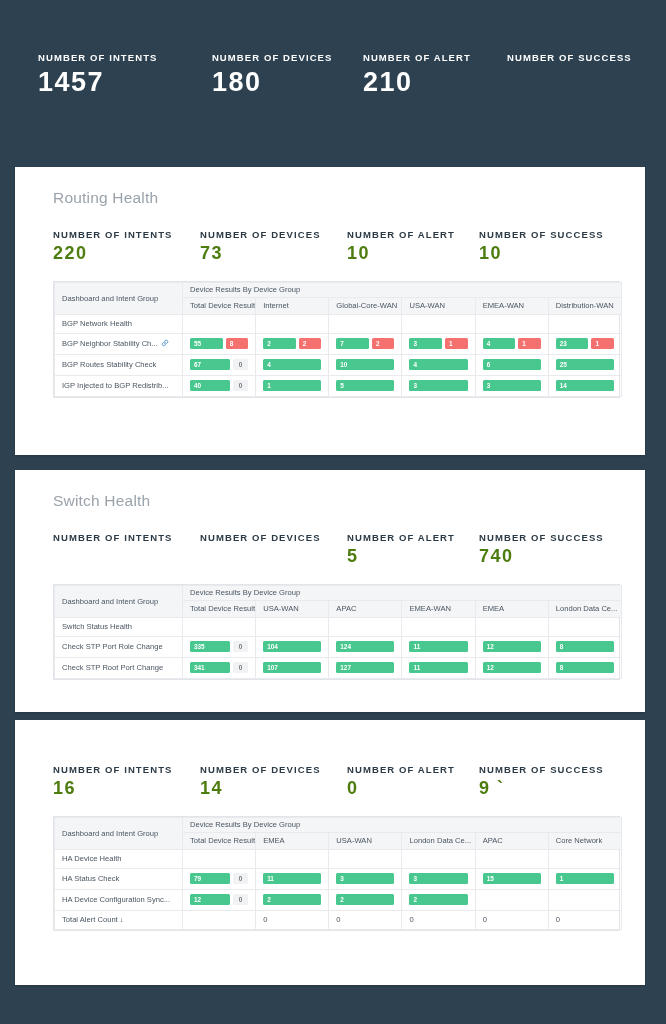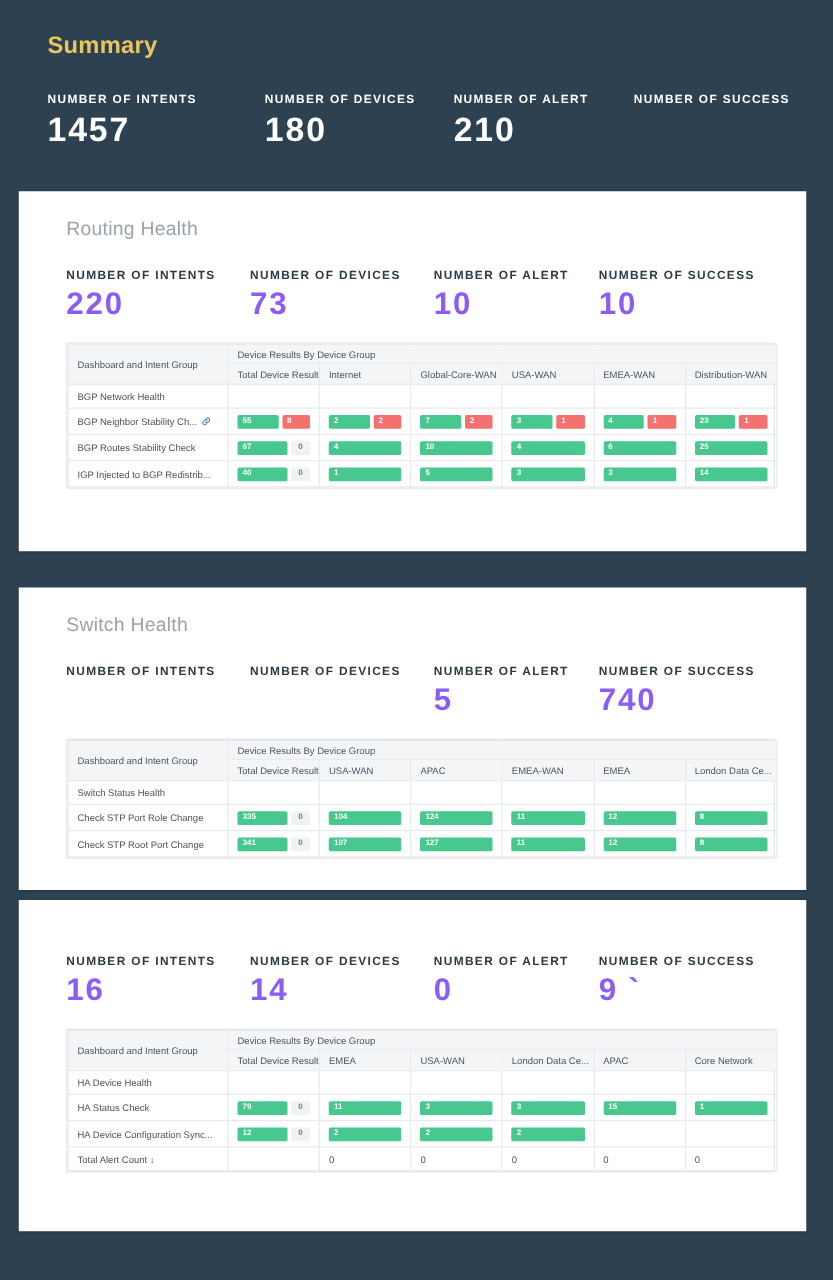--- a/index.html
+++ b/index.html
@@ -52,21 +52,21 @@
   }
   .card-inner { padding: 22px 0 0 38px; }
   .card-title {
     font-size: 15.5px;
     color: #9aa3ab;
     font-weight: 400;
     letter-spacing: .2px;
   }
   .card .kpi-row { margin-top: 22px; }
   .card .kpi-label { color: #2b3a45; }
-  .card .kpi-value { color: #8b5cf6; font-size: 25px; margin-top: 4px; }
+  .card .kpi-value { color: #4d7c0f; font-size: 18px; margin-top: 4px; }
   .card .kpi:nth-child(1) { width: 147px; }
   .card .kpi:nth-child(2) { width: 147px; }
   .card .kpi:nth-child(3) { width: 132px; }
   .card .kpi:nth-child(4) { width: 150px; }
 
   
   .tbl-wrap { margin: 18px 0 0 0; width: 567px; border: 1px solid #e2e5e8; }
   table.grid { width: 100%; border-collapse: collapse; table-layout: fixed; }
   table.grid th, table.grid td {
     border: 1px solid #e8eaed;
@@ -119,42 +119,41 @@
     color: #3f87c9;
   }
   .link-icon svg { display: block; }
 </style>
 </head>
 <body>
 
 <div class="page">
 
   <div class="summary">
-    <div class="summary-title">Summary</div>
     <div class="kpi-row">
       <div class="kpi">
         <div class="kpi-label">NUMBER OF INTENTS</div>
         <div class="kpi-value">1457</div>
       </div>
       <div class="kpi">
         <div class="kpi-label">NUMBER OF DEVICES</div>
         <div class="kpi-value">180</div>
       </div>
       <div class="kpi">
         <div class="kpi-label">NUMBER OF ALERT</div>
         <div class="kpi-value">210</div>
       </div>
       <div class="kpi">
         <div class="kpi-label">NUMBER OF SUCCESS</div>
       </div>
     </div>
   </div>
 
   <div id="cards-host">
-      <div class="card" style="top: 153px; height: 288px;">
+      <div class="card" style="top: 167px; height: 288px;">
         <div class="card-inner">
           <div class="card-title">Routing Health</div>
           <div class="kpi-row">
             <div class="kpi">
               <div class="kpi-label">NUMBER OF INTENTS</div>
               <div class="kpi-value">220</div>
             </div>
             <div class="kpi">
               <div class="kpi-label">NUMBER OF DEVICES</div>
               <div class="kpi-value">73</div>

